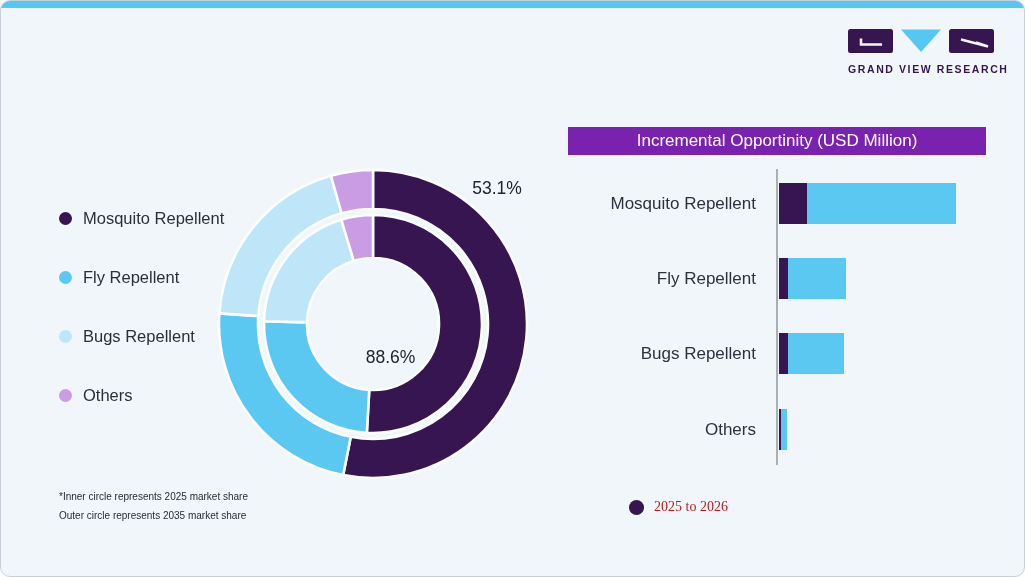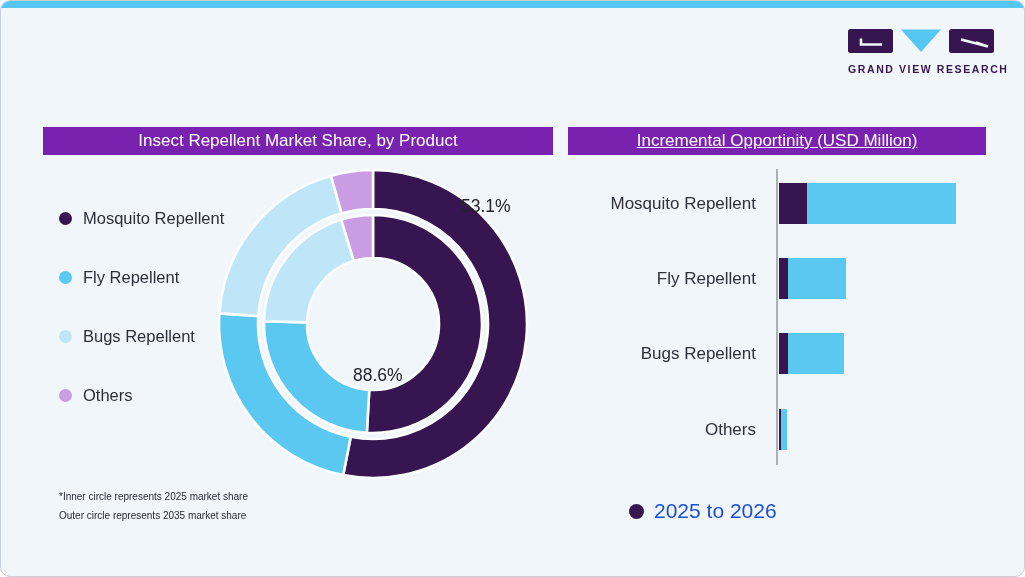--- a/index.html
+++ b/index.html
@@ -3,57 +3,56 @@
 <meta charset="utf-8">
 <style>
   html,body{margin:0;padding:0;background:#ffffff;}
   body{width:1025px;height:577px;position:relative;font-family:"Liberation Sans",sans-serif;}
   .card{position:absolute;inset:0;background:#F0F6FA;border:1px solid #C7D0D8;border-radius:10px;overflow:hidden;box-sizing:border-box;}
   .top-strip{position:absolute;top:0;left:0;right:0;height:7px;background:#56C7F2;}
   .logo{position:absolute;top:28px;right:30px;width:146px;text-align:center;}
   .logo-word{margin-top:6px;font-size:10.5px;font-weight:bold;letter-spacing:1.6px;color:#371550;white-space:nowrap;}
   .panel-title{position:absolute;top:126px;height:28px;line-height:28px;text-align:center;color:#fff;font-size:17px;font-weight:500;background:#7A22B0;}
   .panel-title.left{left:42px;width:510px;}
-  .panel-title.right{left:567px;width:418px;text-decoration:underline;}
+  .panel-title.right{left:567px;width:418px;}
   .donut-svg{position:absolute;left:0;top:0;pointer-events:none;}
-  .pct-label{position:absolute;font-size:17.5px;color:#23232E;margin-top:18px;}
+  .pct-label{position:absolute;font-size:17.5px;color:#23232E;text-align:center;}
   .legend-left{position:absolute;left:58px;top:204px;}
   .legend-left .li{display:flex;align-items:center;height:26px;margin-bottom:33px;}
   .dot{width:13px;height:13px;border-radius:50%;margin-right:11px;flex:0 0 auto;}
   .legend-left .lbl{font-size:16.5px;color:#2E2E38;}
   .footnote{position:absolute;left:58px;top:486px;font-size:10px;color:#2B2B35;line-height:19px;}
   .barchart{position:absolute;left:570px;top:168px;width:420px;height:300px;}
   .axis{position:absolute;left:205px;top:0;width:2px;height:296px;background:#ABB0B5;}
   .bar-row{position:absolute;left:0;height:41px;width:100%;}
   .bar-cat{position:absolute;left:0;width:185px;height:41px;line-height:41px;text-align:right;font-size:17px;color:#30303C;white-space:nowrap;}
   .bar-track{position:absolute;left:208px;top:0;height:41px;display:flex;}
   .seg{height:41px;}
   .legend-bottom{position:absolute;left:628px;top:498px;display:flex;align-items:center;gap:30px;}
   .legend-bottom .li{display:flex;align-items:center;}
   .legend-bottom .dot{width:15px;height:15px;margin-right:10px;}
-  .legend-bottom .lbl{font-size:21px;color:#1d4ed8;}
+  .legend-bottom .lbl{font-size:14px;color:#b91c1c;font-family:Liberation Serif, serif;}
 </style>
 </head>
 <body>
 
 <div class="card">
   <div class="top-strip"></div>
 
   <div class="logo">
     <svg width="146" height="24" viewBox="0 0 146 24">
       <rect x="0" y="0" width="45" height="24" rx="2.5" fill="#371550"></rect>
       <polyline points="34,15.5 13,15.5 13,9.5" fill="none" stroke="#F0F6FA" stroke-width="2.6"></polyline>
       <polygon points="53,0.5 93,0.5 73,23" fill="#56C7F2"></polygon>
       <rect x="101" y="0" width="45" height="24" rx="2.5" fill="#371550"></rect>
       <polyline points="113,10.5 140,17.5 128,13.5" fill="none" stroke="#F0F6FA" stroke-width="2.4"></polyline>
     </svg>
     <div class="logo-word">GRAND VIEW RESEARCH</div>
   </div>
 
-  <div class="panel-title left">Insect Repellent Market Share, by Product</div>
   <div class="panel-title right">Incremental Opportinity (USD Million)</div>
 
   <svg id="donut-svg" class="donut-svg" width="1025" height="577" viewBox="0 0 1025 577">
       <path d="M372,169 A154,154 0 1 1 342.19338192016755,474.08793968627344 L349.7418111741511,435.82540950598343 A115,115 0 1 0 372,208 Z" fill="#371550" stroke="#FBFDFE" stroke-width="2.6" stroke-linejoin="round"></path>
       <path d="M342.19338192016755,474.08793968627344 A154,154 0 0 1 218.3676740203713,312.36475603998156 L257.2745617684591,315.0580970428434 A115,115 0 0 0 349.7418111741511,435.82540950598343 Z" fill="#5BC8F2" stroke="#FBFDFE" stroke-width="2.6" stroke-linejoin="round"></path>
       <path d="M218.3676740203713,312.36475603998156 A154,154 0 0 1 329.96540193033184,174.8477385757428 L340.61052741550753,212.36681776760014 A115,115 0 0 0 257.2745617684591,315.0580970428434 Z" fill="#BFE6F8" stroke="#FBFDFE" stroke-width="2.6" stroke-linejoin="round"></path>
       <path d="M329.96540193033184,174.8477385757428 A154,154 0 0 1 372,169 L372,208 A115,115 0 0 0 340.61052741550753,212.36681776760014 Z" fill="#CA9CE4" stroke="#FBFDFE" stroke-width="2.6" stroke-linejoin="round"></path>
       <path d="M372,214 A109,109 0 1 1 365.8394797414594,431.8257689618783 L368.26977672418644,388.89450230719234 A66,66 0 1 0 372,257 Z" fill="#371550" stroke="#FBFDFE" stroke-width="2.6" stroke-linejoin="round"></path>
       <path d="M365.8394797414594,431.8257689618783 A109,109 0 0 1 263.0344233681203,320.2608195966762 L306.0208435073022,321.34141370073974 A66,66 0 0 0 368.26977672418644,388.89450230719234 Z" fill="#5BC8F2" stroke="#FBFDFE" stroke-width="2.6" stroke-linejoin="round"></path>
       <path d="M263.0344233681203,320.2608195966762 A109,109 0 0 1 340.2770578157183,218.7183863800875 L352.79161298933406,259.8570045971172 A66,66 0 0 0 306.0208435073022,321.34141370073974 Z" fill="#BFE6F8" stroke="#FBFDFE" stroke-width="2.6" stroke-linejoin="round"></path>

